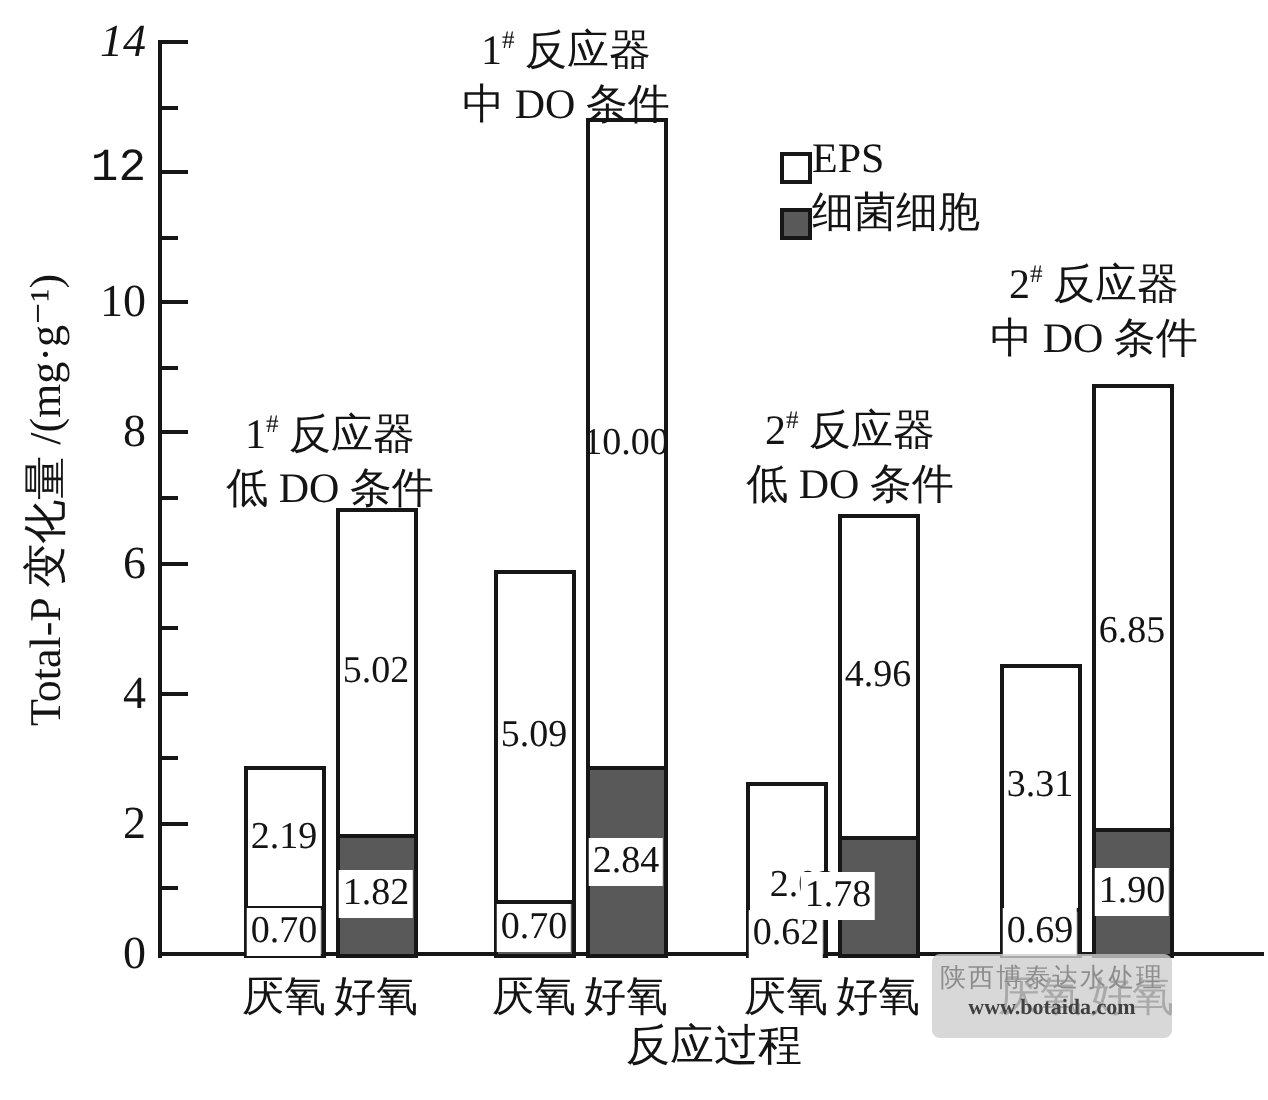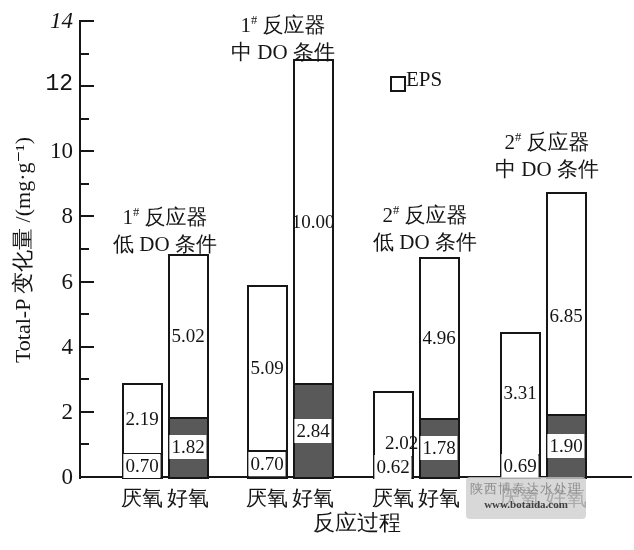--- a/index.html
+++ b/index.html
@@ -38,20 +38,24 @@
   <div class="axis" style="left:79px;top:20px;width:2px;height:459px;"></div>
   <div class="axis" style="left:79px;top:476px;width:553px;height:2px;"></div>
 
   <div class="ylabel">Total-P 变化量 /(mg·g⁻¹)</div>
   <div class="xlabel">反应过程</div>
 
   <div class="legend">
     <div class="lrow">
       <span class="swatch" id="sw0" style="background: rgb(255, 255, 255);"></span>
       <span class="ltext">EPS</span>
+    </div>
+    <div class="lrow">
+      <span class="swatch" id="sw1" style="background: rgb(89, 89, 89);"></span>
+      <span class="ltext">细菌细胞</span>
     </div>
   </div>
 
   <div id="dyn">
       <div class="tick" style="left: 81px; top: 476px; width: 13px;"></div>
       <div class="ticklabel" style="right: 561px; top: 463px;">0</div>
       <div class="tick" style="left: 81px; top: 443.429px; width: 8px;"></div>
       <div class="tick" style="left: 81px; top: 410.857px; width: 13px;"></div>
       <div class="ticklabel" style="right: 561px; top: 397.857px;">2</div>
       <div class="tick" style="left: 81px; top: 378.286px; width: 8px;"></div>
@@ -106,21 +110,21 @@
       </div>
       <div class="bar" style="left: 372.5px; top: 391.011px; width: 41px; height: 87.9886px;">
         <div class="seg" style="height: 19.1943px; background: rgb(89, 89, 89);"></div>
       </div>
       <div class="vlabel chip" style="left: 393px; top: 466.903px; text-align: right;">0.62</div>
       <div class="vlabel" style="left: 393px; top: 443px; padding-left: 17px;">2.02</div>
       <div class="cat" style="left: 393px; top: 484px;">厌氧</div>
       <div class="bar" style="left: 418.5px; top: 257.469px; width: 41px; height: 221.531px;">
         <div class="seg" style="height: 56.9771px; background: rgb(89, 89, 89);"></div>
       </div>
-      <div class="vlabel chip" style="left: 439px; top: 448.011px;">1.78</div>
+      <div class="vlabel chip" style="left: 419px; top: 448.011px;">1.78</div>
       <div class="vlabel" style="left: 439px; top: 338.246px;">4.96</div>
       <div class="cat" style="left: 439px; top: 484px;">好氧</div>
       <div class="anno" style="left: 425px; top: 197px;">
         <div>2<sup>#</sup> 反应器</div>
         <div>低 DO 条件</div>
       </div>
       <div class="bar" style="left: 499.5px; top: 332.057px; width: 41px; height: 146.943px;">
         <div class="seg" style="height: 21.4743px; background: rgb(89, 89, 89);"></div>
       </div>
       <div class="vlabel chip" style="left: 520px; top: 465.763px;">0.69</div>

